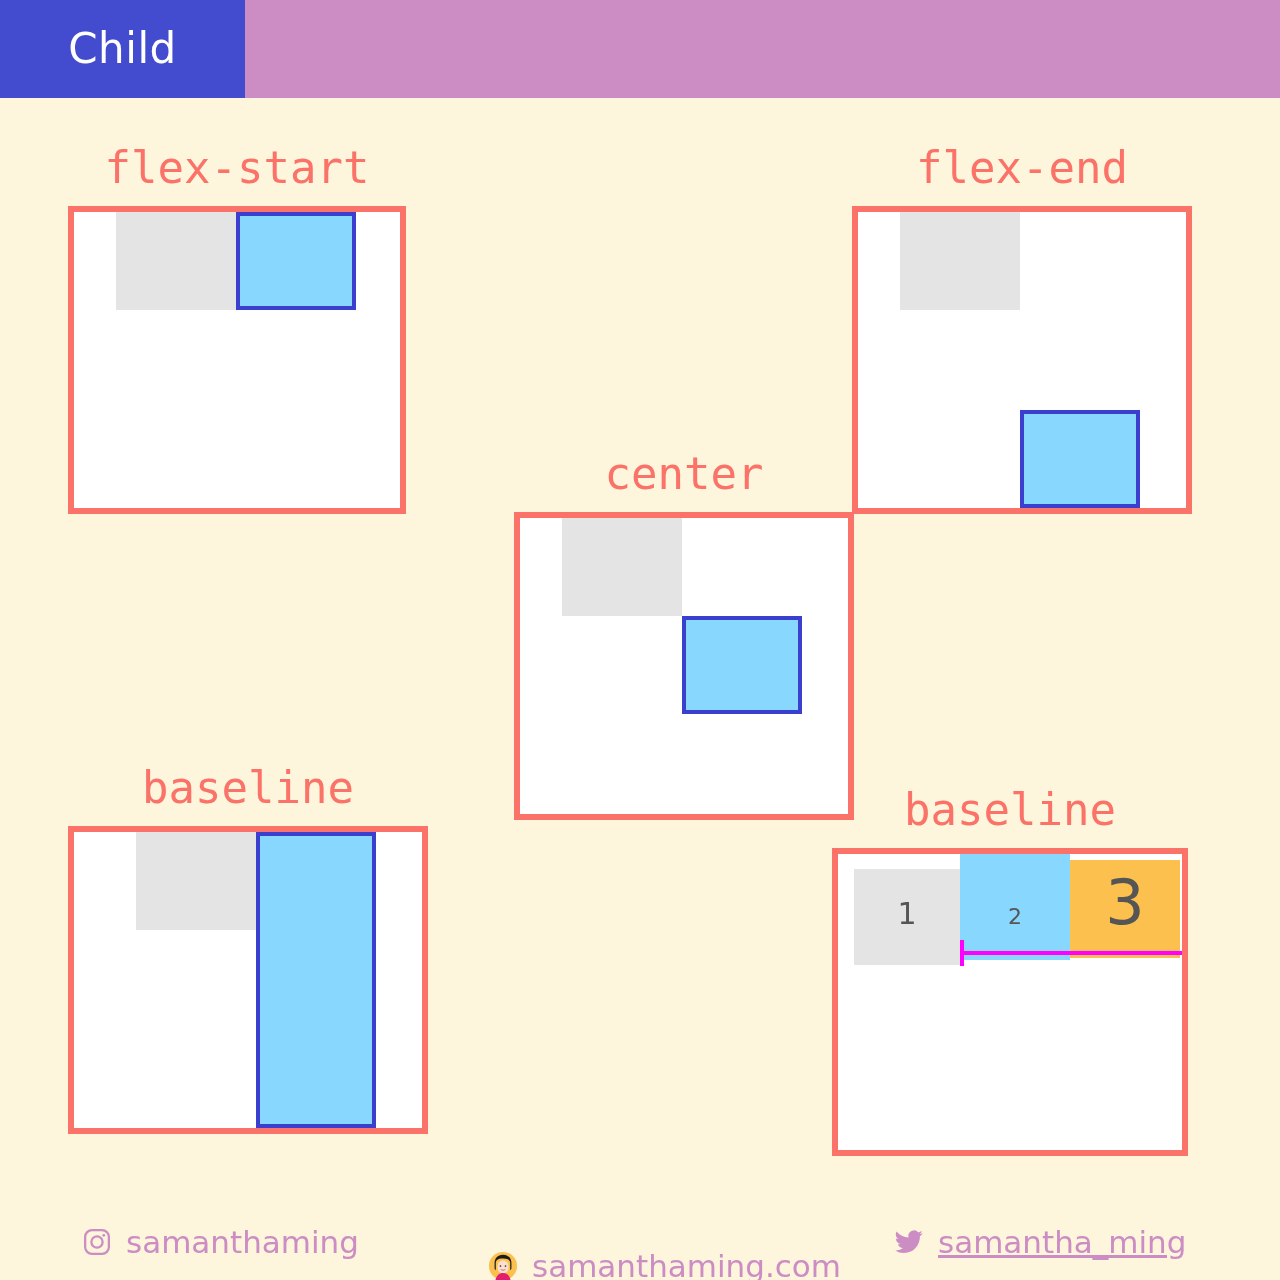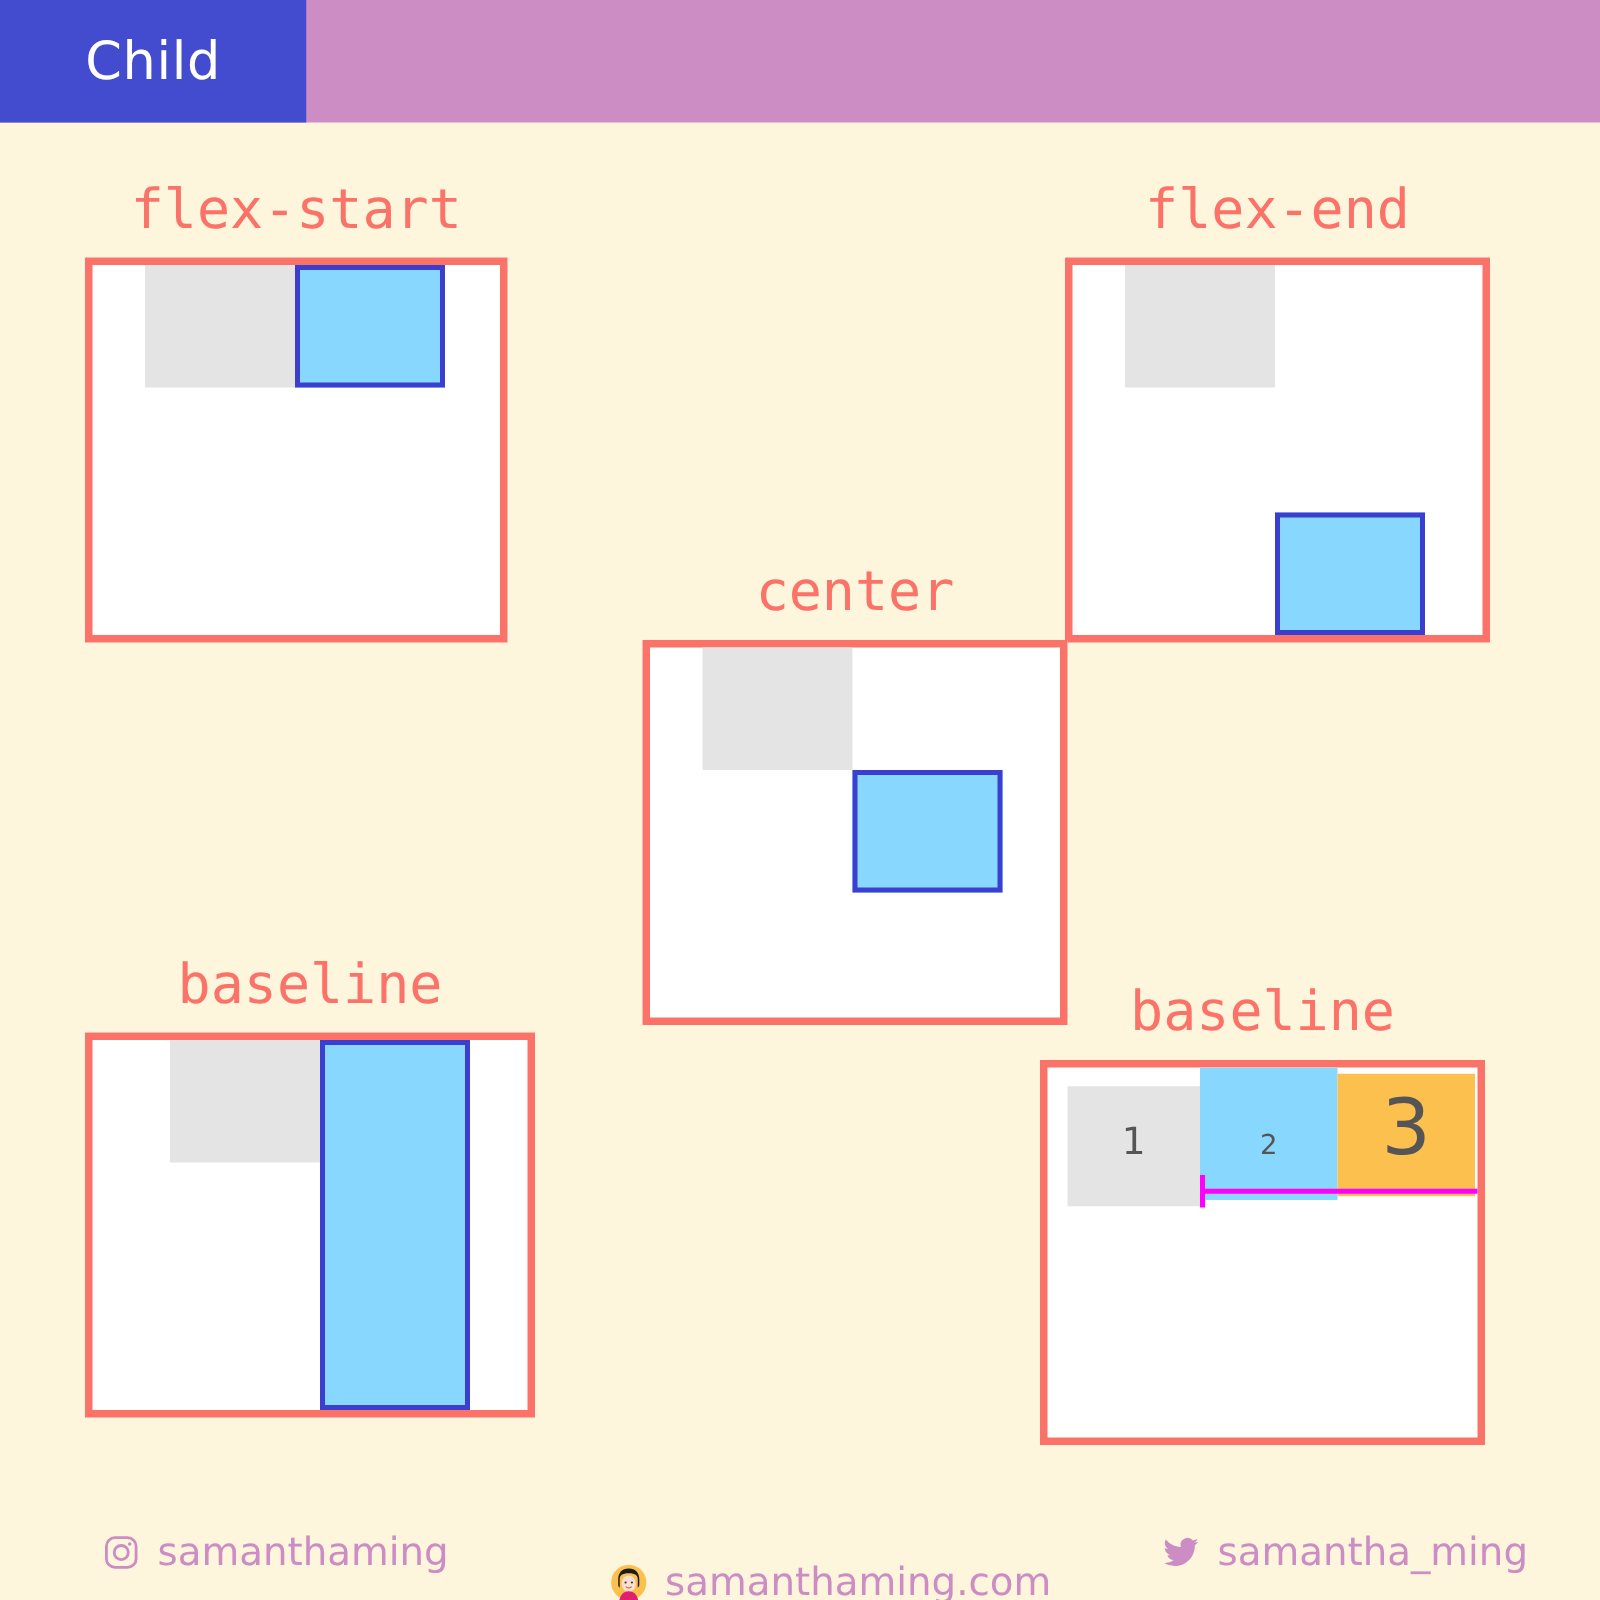--- a/index.html
+++ b/index.html
@@ -222,21 +222,21 @@
     align-items: center;
     gap: 14px;
     color: #cc8cc4;
     font-family: "DejaVu Sans", sans-serif;
     font-size: 31px;
     line-height: 1;
     white-space: nowrap;
   }
   #footer-instagram { position: absolute; left: 82px; }
   #footer-website   { position: absolute; left: 488px; margin-top: 48px; }
-  #footer-twitter   { position: absolute; left: 930px; }
+  #footer-twitter   { position: absolute; left: 894px; text-decoration: underline; }
   .footer-icon {
     width: 30px; height: 30px;
     display: flex;
     align-items: center;
     justify-content: center;
     flex: none;
   }
 </style>
 </head>
 <body>

